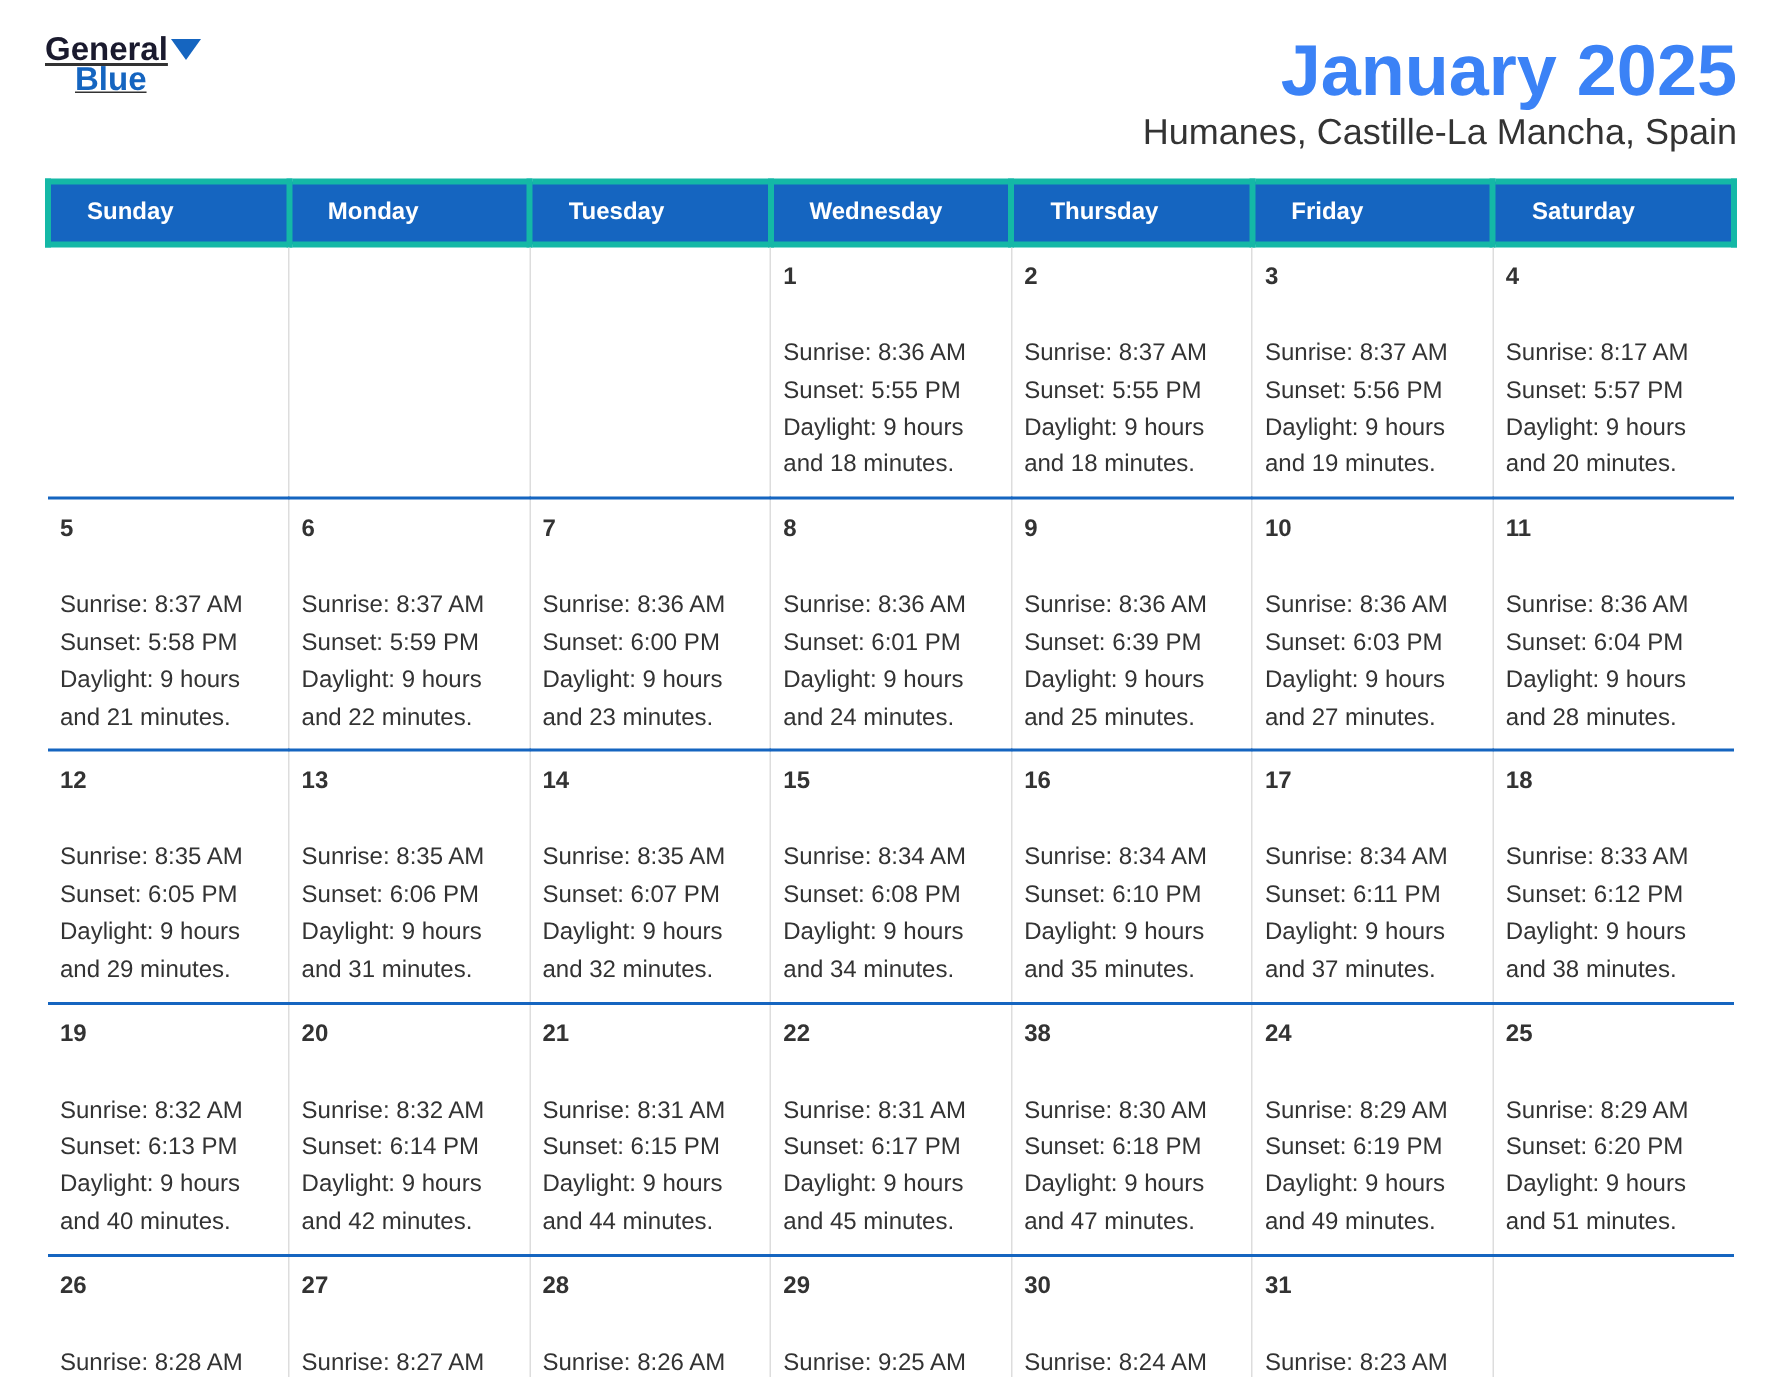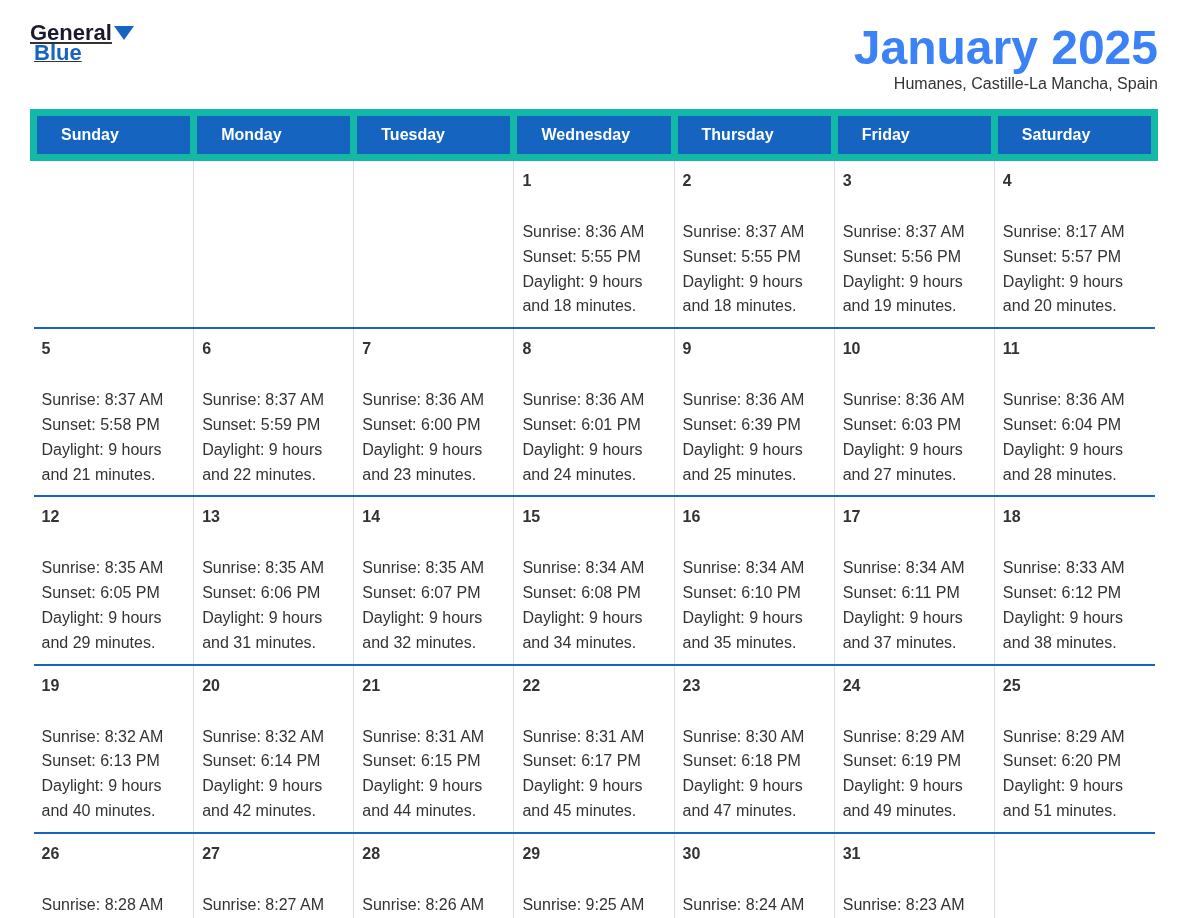--- a/index.html
+++ b/index.html
@@ -40,38 +40,38 @@
       vertical-align: middle;
     }
     .logo-blue { color: #1565c0; }
     .title-section { text-align: right; }
     .month-title {
       font-size: 48px;
       font-weight: bold;
       color: #3b82f6;
     }
     .subtitle {
-      font-size: 16px;
+      font-size: 24px;
       color: #333;
     }
     table {
       width: 100%;
       border-collapse: collapse;
       table-layout: fixed;
     }
     thead tr {
       background-color: #1565c0;
       color: #fff;
     }
     thead th {
       padding: 10px 24px;
       font-size: 16px;
       font-weight: bold;
       text-align: left;
-      border: 7px solid #14b8a6;
+      border: 4px solid #14b8a6;
     }
     tbody tr {
       border-bottom: 2px solid #1565c0;
     }
     tbody td {
       padding: 8px;
       vertical-align: top;
       font-size: 12.5px;
       line-height: 1.5;
       border-right: 1px solid #ddd;
@@ -95,21 +95,21 @@
 <body>
 
 <div class="header">
   <div class="logo">
     <div class="logo-text">
       <span class="logo-general">General</span>
       <span class="logo-arrow"></span>
       <br>
     </div>
     <div style="margin-top:-6px;">
-      <span class="logo-blue" style="font-size:22px;font-weight:bold;margin-left:4px;">Blue</span>
+      <span class="logo-blue" style="font-size:22px;font-weight:bold;margin-left:20px;">Blue</span>
     </div>
   </div>
   <div class="title-section">
     <div class="month-title">January 2025</div>
     <div class="subtitle">Humanes, Castille-La Mancha, Spain</div>
   </div>
 </div>
 
 <table>
   <thead>
@@ -282,21 +282,21 @@
 and 44 minutes.</div>
         </td>
         <td>
           <span class="day-num">22</span>
           <div class="day-info">Sunrise: 8:31 AM
 Sunset: 6:17 PM
 Daylight: 9 hours
 and 45 minutes.</div>
         </td>
         <td>
-          <span class="day-num">23</span>
+          <span class="day-num">38</span>
           <div class="day-info">Sunrise: 8:30 AM
 Sunset: 6:18 PM
 Daylight: 9 hours
 and 47 minutes.</div>
         </td>
         <td>
           <span class="day-num">24</span>
           <div class="day-info">Sunrise: 8:29 AM
 Sunset: 6:19 PM
 Daylight: 9 hours

